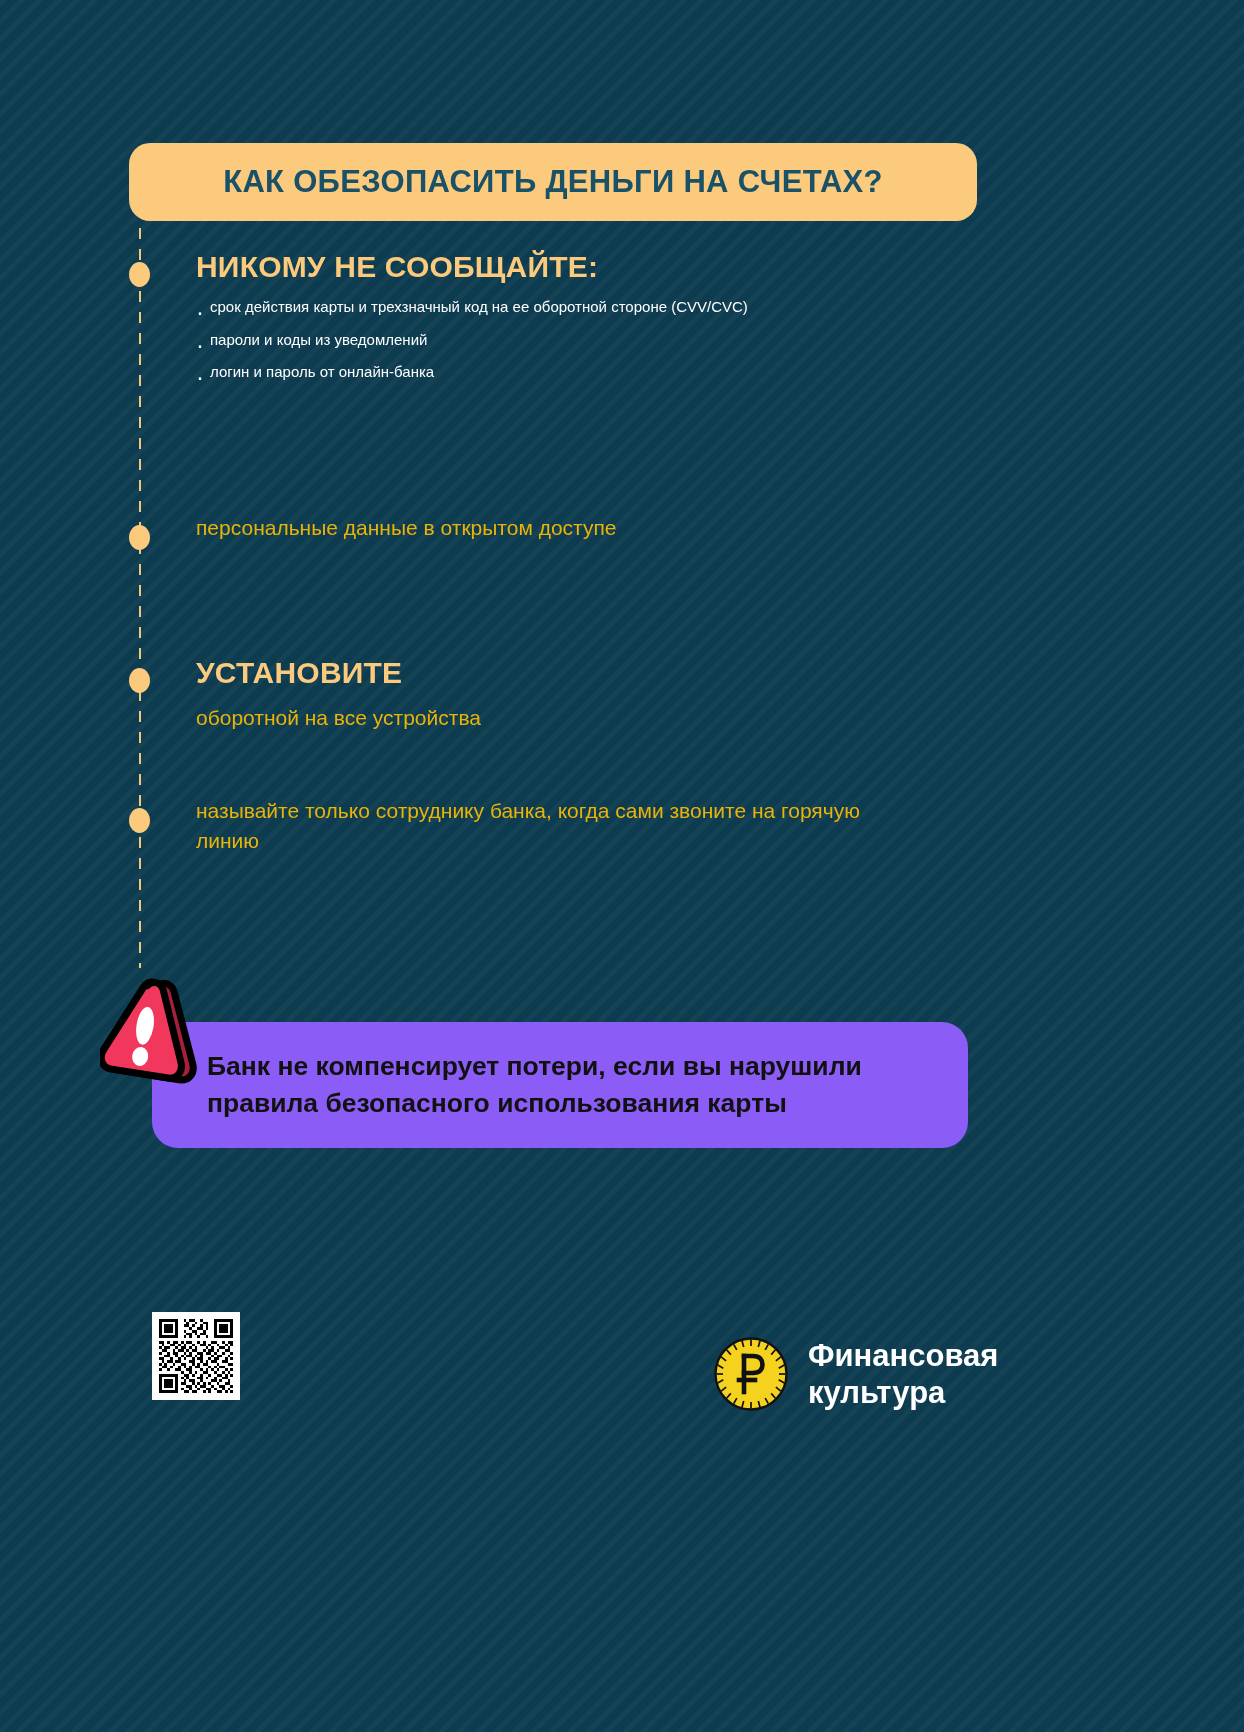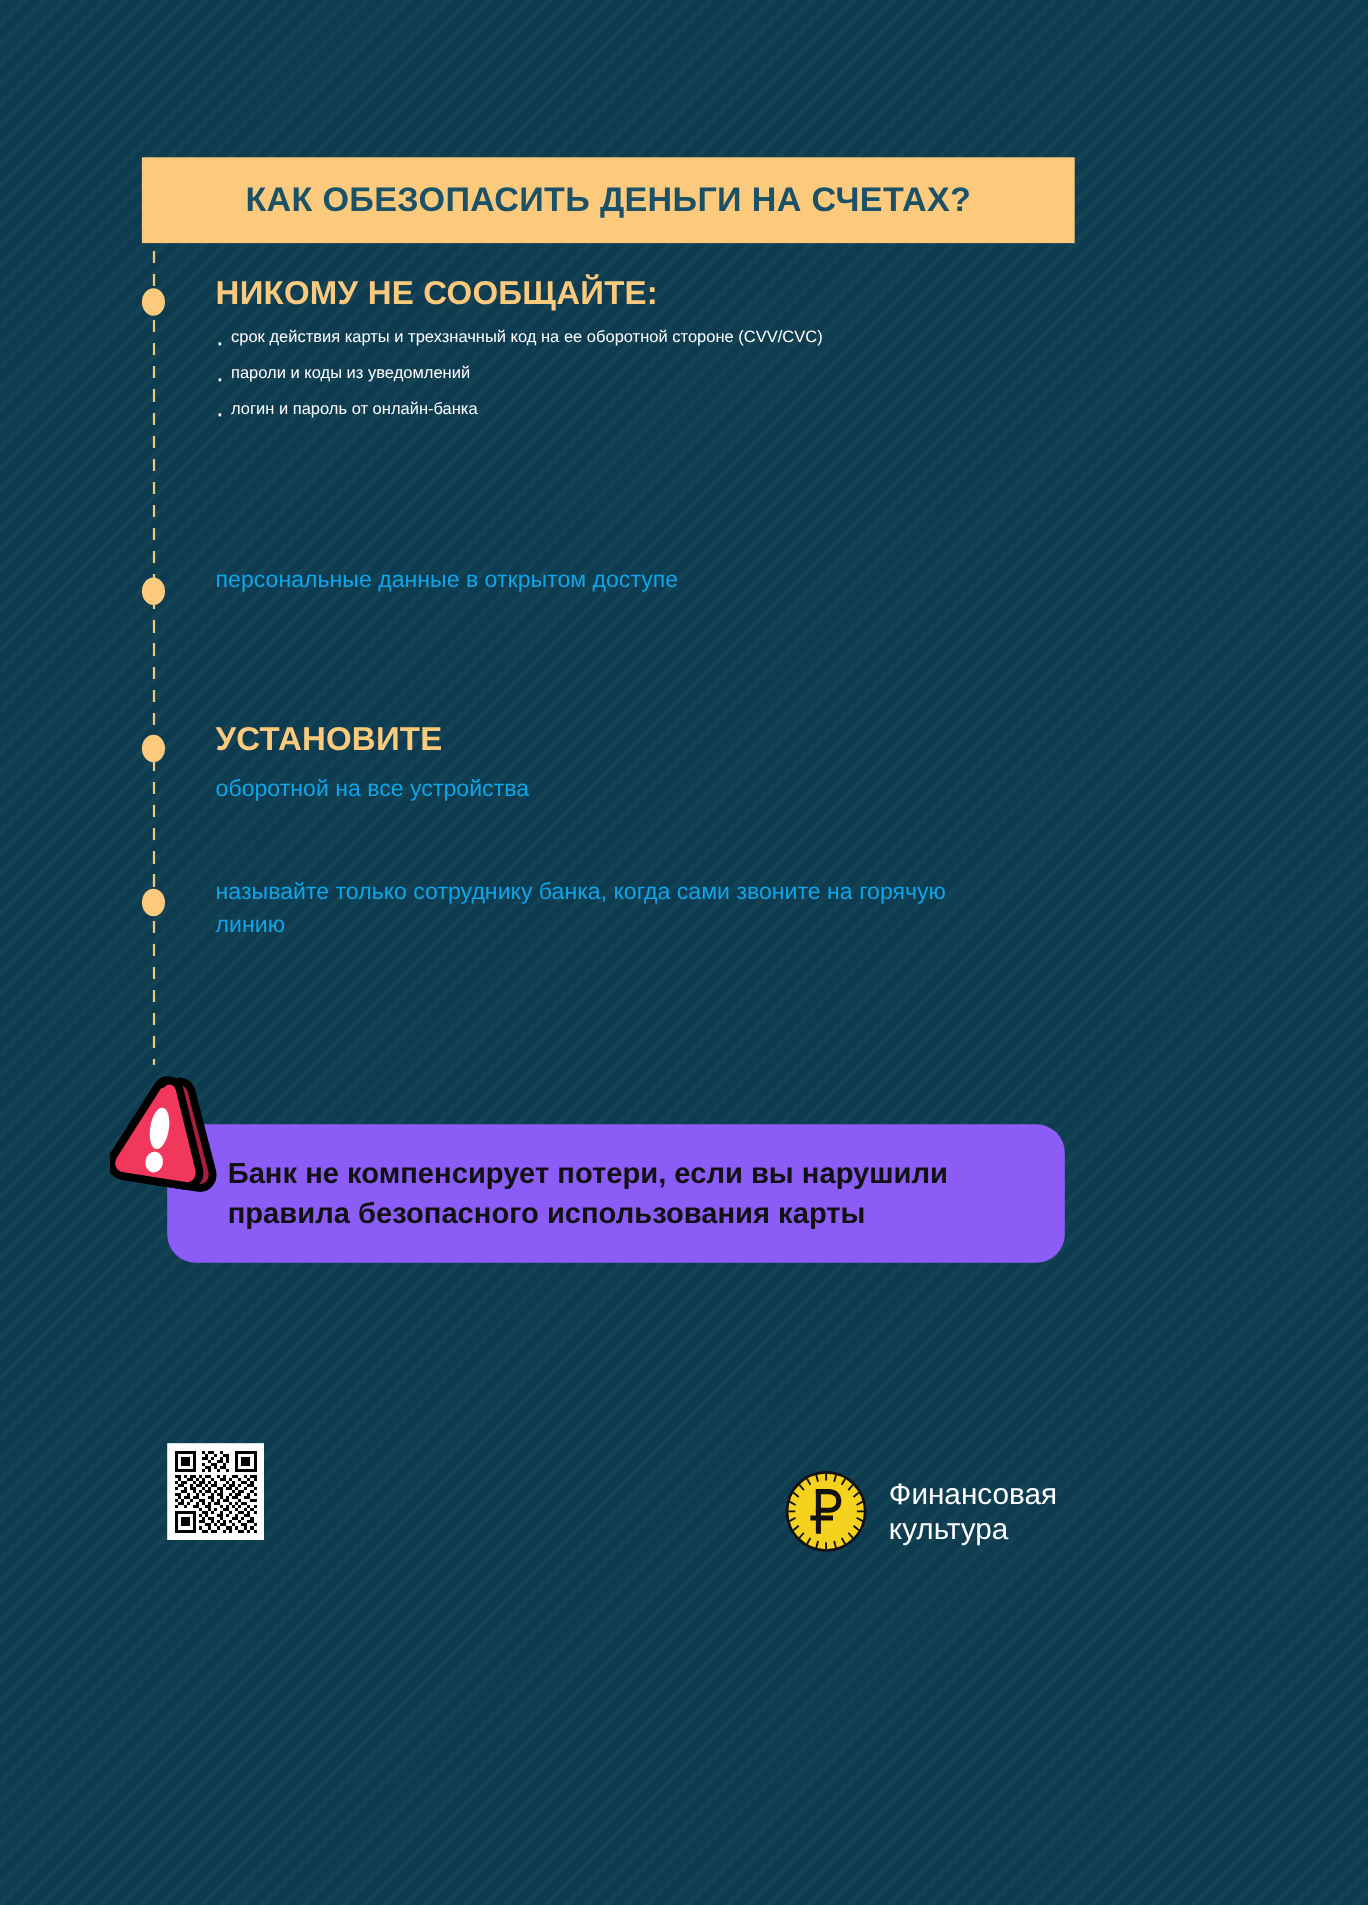--- a/index.html
+++ b/index.html
@@ -19,21 +19,21 @@
       rgba(255,255,255,0.0) 5px,
       rgba(255,255,255,0.0) 13px);
     pointer-events:none;
   }
   #page{position:absolute;inset:0;}
 
   
   .title-bar{
     position:absolute;left:129px;top:143px;width:848px;height:78px;
     background:#fcca7d;
-    display:flex;align-items:center;justify-content:center;
+    display:flex;align-items:center;justify-content:center;border-radius:21px;
   }
   .title-bar span{
     color:#1a5167;font-weight:bold;font-size:31px;letter-spacing:0.3px;
     text-transform:uppercase;white-space:nowrap;
   }
 
   
   .timeline{
     position:absolute;left:139px;top:228px;width:2px;height:740px;
     background-image:repeating-linear-gradient(
@@ -44,21 +44,21 @@
     background:#fcca7d;left:129px;
   }
 
   
   .section{position:absolute;left:196px;}
   .sec-head{
     color:#fcca7d;font-weight:bold;font-size:30px;letter-spacing:0.2px;
     text-transform:uppercase;margin:0 0 14px 0;line-height:1.1;
   }
   .sec-body{
-    color:#0ea5e9;font-size:21px;line-height:1.45;margin:0;font-weight:400;
+    color:#eab308;font-size:21px;line-height:1.45;margin:0;font-weight:400;
   }
   .bullets{list-style:none;margin:0;padding:0;}
   .bullets li{
     color:#ffffff;font-size:15px;line-height:1.38;margin-bottom:12px;
     padding-left:14px;position:relative;max-width:712px;
   }
   .bullets li::before{
     content:"·";position:absolute;left:0;top:-2px;font-size:24px;color:#ffffff;
   }
 
@@ -87,21 +87,21 @@
     color:#ffffff;font-weight:bold;font-size:17px;line-height:1.5;
   }
   .footer-text .link{color:#e8b92a;}
 
   .logo-wrap{
     position:absolute;left:712px;top:1335px;
     display:flex;align-items:center;gap:18px;
   }
   .coin{width:78px;height:78px;position:relative;flex:none;}
   .logo-name{
-    color:#ffffff;font-weight:normal;font-size:27px;line-height:1.2;
+    color:#ffffff;font-weight:bold;font-size:31px;line-height:1.2;
   }
 </style>
 </head>
 <body>
 
 <div id="page">
 
   <div id="stripes"></div>
 
   <div class="title-bar">

